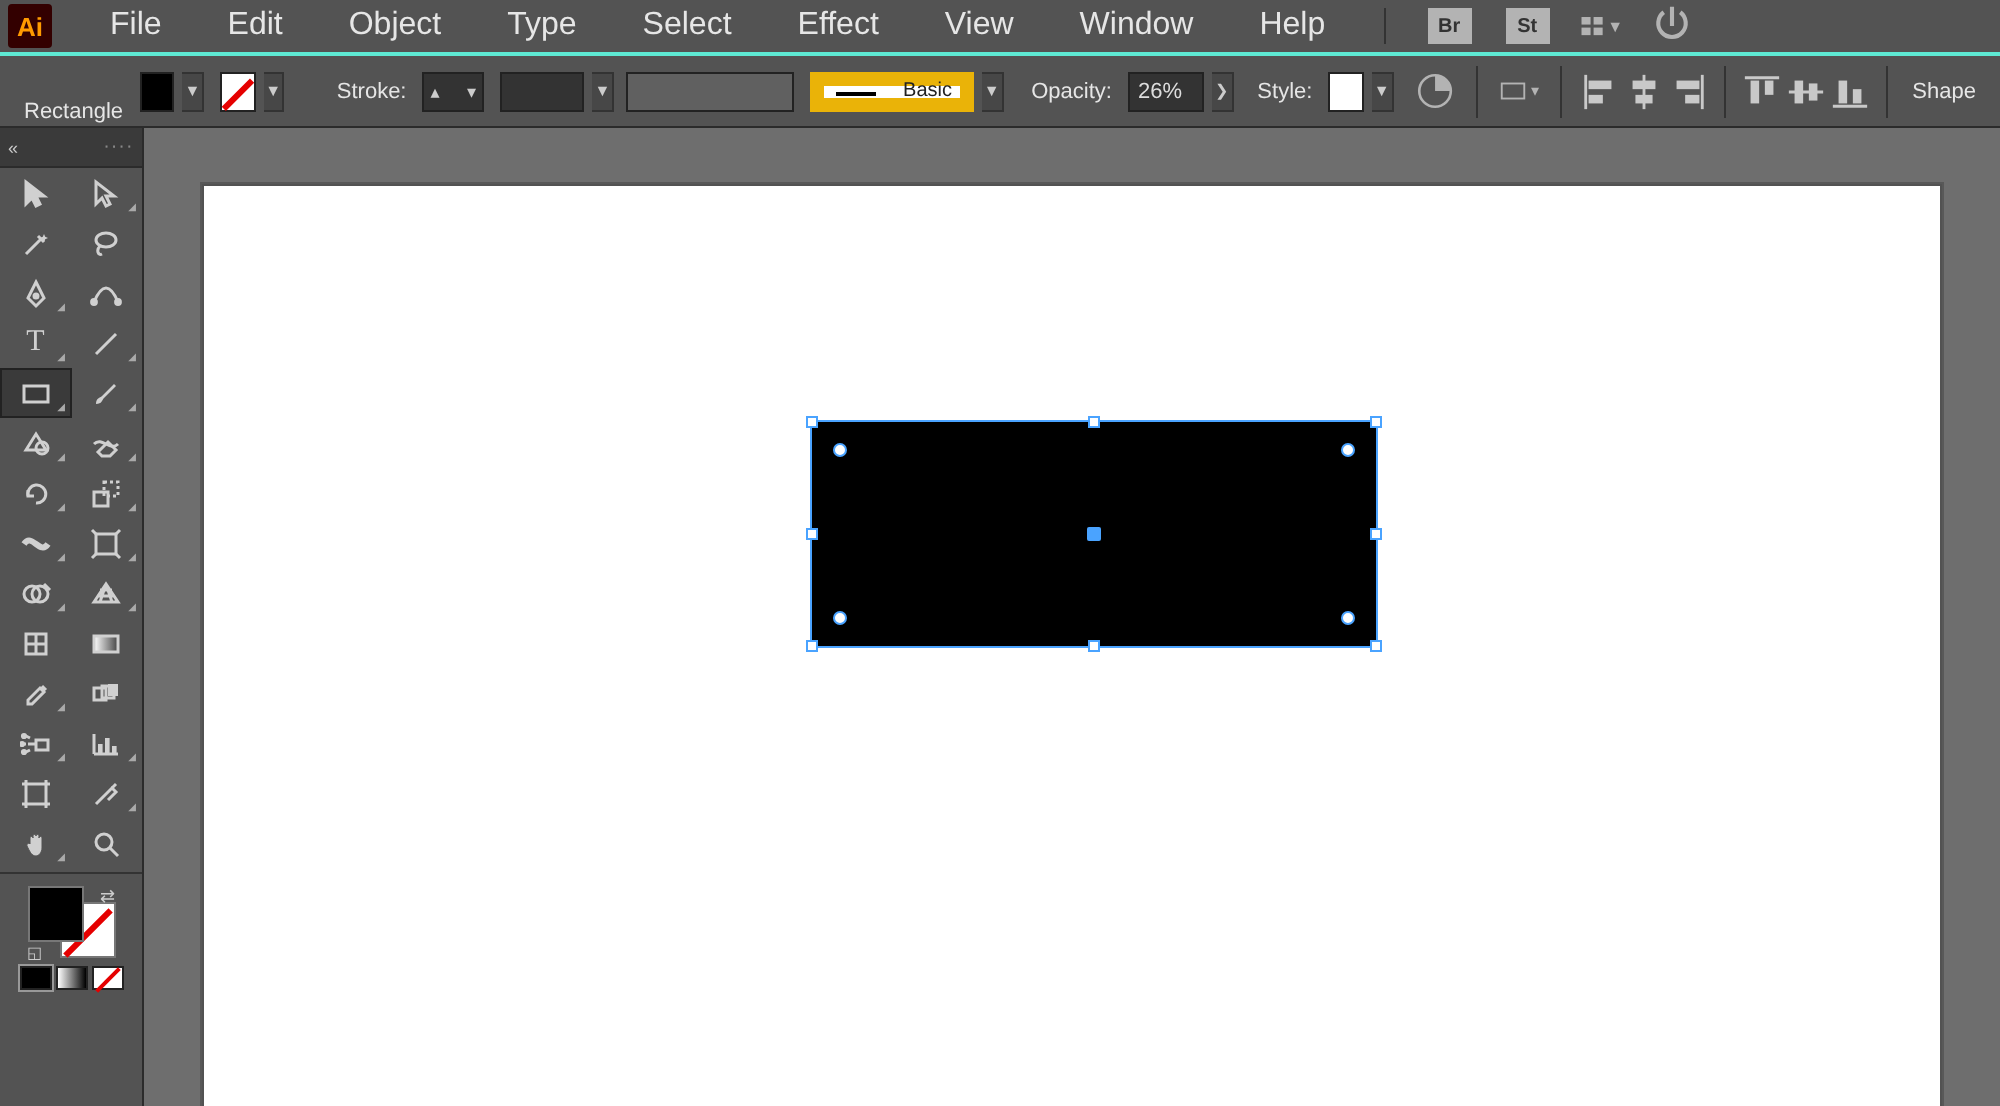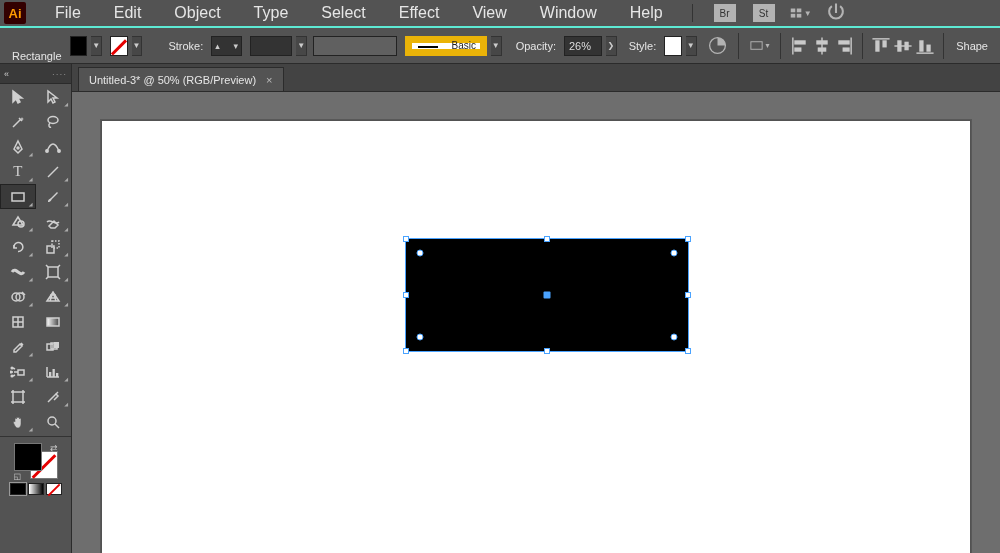--- a/index.html
+++ b/index.html
@@ -36,21 +36,21 @@
     color: #e6e6e6;
     font-size: 16px;
     cursor: default;
   }
   .menu-divider {
     width: 1px; height: 18px; background: #333; margin: 0 6px;
   }
   .mb-chip {
     display:inline-flex;align-items:center;justify-content:center;
     width:22px;height:18px;background:#b3b3b3;color:#333;
-    font-size:10px;font-weight:normal;margin:0 2px;
+    font-size:10px;font-weight:bold;margin:0 2px;
   }
   .mb-iconbox {
     width:22px;height:18px;display:flex;align-items:center;justify-content:center;
     color:#b3b3b3;
   }
   .mb-tri { font-size:8px; color:#b3b3b3; margin-left:2px; }
   
   .controlbar {
     display:flex;align-items:center;
     height:36px;
@@ -553,26 +553,20 @@
       </div>
       <div class="mode-row">
         <span class="sw black"></span>
         <span class="sw grad"></span>
         <span class="sw none"></span>
       </div>
     </div>
   </div>
 
   <div class="docwrap">
-    <div class="doctabbar">
-      <div class="doctab">
-        <span>Untitled-3* @ 50% (RGB/Preview)</span>
-        <span class="close">×</span>
-      </div>
-    </div>
     <div class="canvas-area">
       <div class="artboard">
         <div class="shape"></div>
 
         <div class="sel-box">
 
           <span class="handle" style="left:0;top:0"></span>
           <span class="handle" style="left:50%;top:0"></span>
           <span class="handle" style="left:100%;top:0"></span>
           <span class="handle" style="left:0;top:50%"></span>

